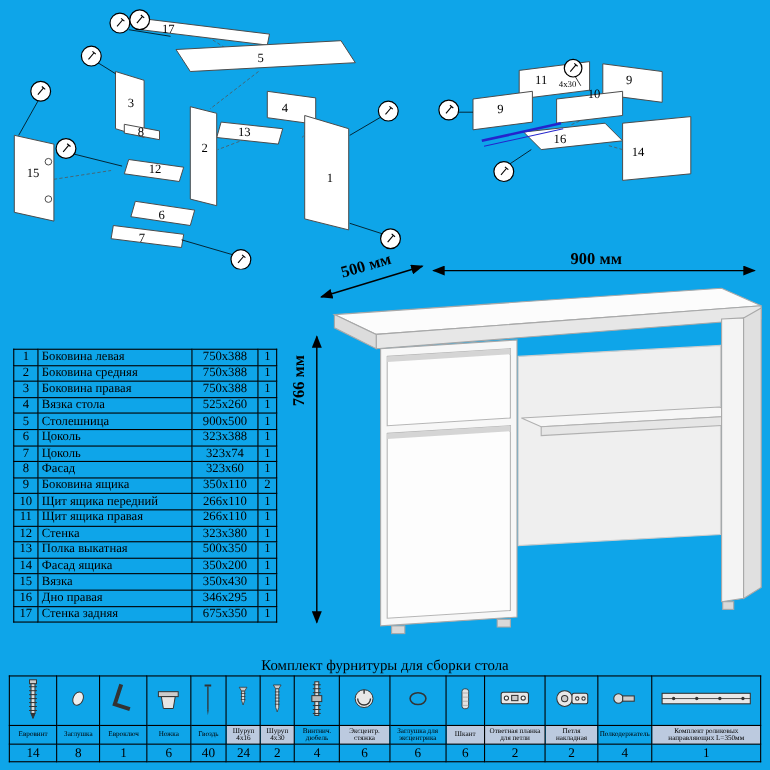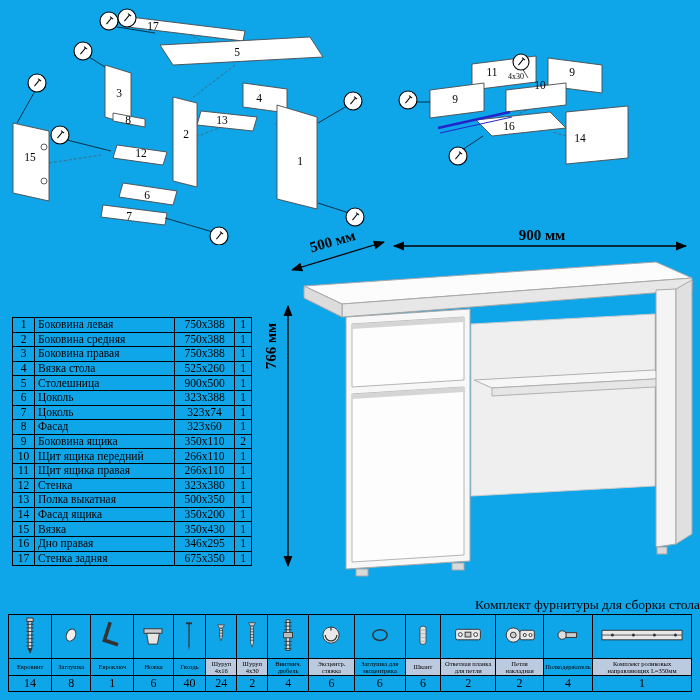--- a/index.html
+++ b/index.html
@@ -331,21 +331,21 @@
 
         <tr>
           <td class="c">17</td>
           <td>Стенка задняя</td>
           <td class="c">675x350</td>
           <td class="c">1</td>
         </tr>
       </tbody>
   </table>
 
-  <div class="hw-title abs" style="left:0; top:597px; width:700px;text-align:right;">Комплект фурнитуры для сборки стола</div>
+  <div class="hw-title abs" style="left:0; top:597px; width:700px;">Комплект фурнитуры для сборки стола</div>
 
   <table class="hw abs" style="left:8px; top:614px; width:684px;">
     <colgroup>
       <col style="width:42px">
         <col style="width:38px">
         <col style="width:42px">
         <col style="width:38px">
       <col style="width:32px">
         <col style="width:30px">
         <col style="width:30px">

